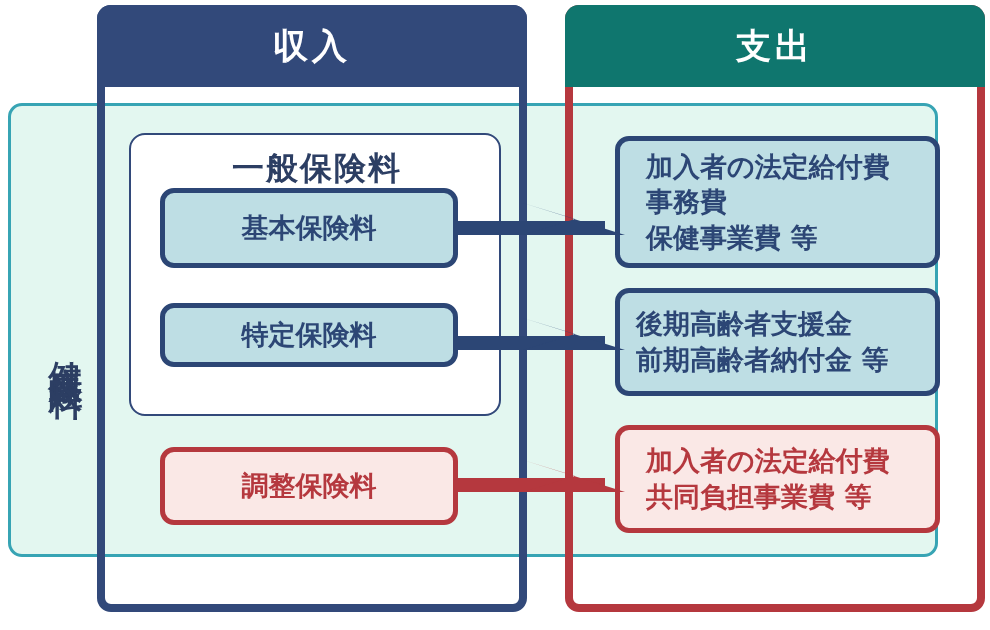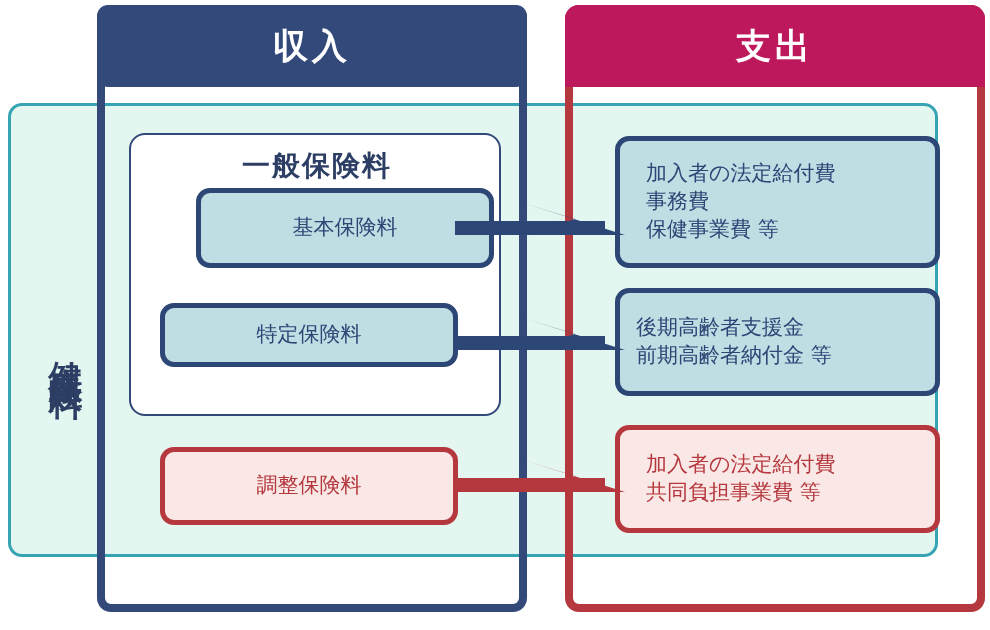--- a/index.html
+++ b/index.html
@@ -47,25 +47,24 @@
     align-items: center;
     justify-content: center;
     color: #ffffff;
     font-size: 35px;
     font-weight: bold;
     letter-spacing: 4px;
   }
   #income-frame .column-header {
     width: 430px;
     background: #32497A;
-    border-radius: 11px;
   }
   #expense-frame .column-header {
     width: 420px;
-    background: #be185d;
+    background: #0f766e;
   }
 
   
   #mint-band {
     position: absolute;
     left: 8px; top: 103px;
     width: 930px; height: 454px;
     box-sizing: border-box;
     background: #E3F7F0;
     border: 3px solid #37A4B4;
@@ -92,52 +91,52 @@
     box-sizing: border-box;
     background: #ffffff;
     border: 2px solid #32497A;
     border-radius: 16px;
   }
   #general-premium-title {
     position: absolute;
     left: 0; top: 12px;
     width: 372px;
     text-align: center;
-    font-size: 28px;
+    font-size: 32px;
     font-weight: bold;
     color: #2C3E63;
     letter-spacing: 2px;
   }
 
   
   .node-box {
     position: absolute;
     box-sizing: border-box;
     border-radius: 14px;
     display: flex;
     align-items: center;
-    font-size: 21px;
-    font-weight: normal;
+    font-size: 27px;
+    font-weight: bold;
     line-height: 1.32;
     white-space: pre-line;
   }
   .node-blue {
     background: #BEDEE4;
     border: 5px solid #2C4675;
     color: #2C4675;
   }
   .node-red {
     background: #FAE8E6;
     border: 5px solid #B5383E;
     color: #B5383E;
   }
   .node-center { justify-content: center; text-align: center; }
   .node-left   { justify-content: flex-start; text-align: left; padding-left: 26px; }
 
-  #box-basic     { left: 160px; top: 188px; width: 298px; height: 80px; margin-left: 36px; }
+  #box-basic     { left: 160px; top: 188px; width: 298px; height: 80px; }
   #box-specific  { left: 160px; top: 303px; width: 298px; height: 64px; }
   #box-adjust    { left: 160px; top: 447px; width: 298px; height: 78px; text-align: center; }
   #box-benefits  { left: 615px; top: 136px; width: 325px; height: 132px; }
   #box-support   { left: 615px; top: 288px; width: 325px; height: 108px; padding-left: 16px; }
   #box-joint     { left: 615px; top: 425px; width: 325px; height: 108px; }
 
   
   .arrow-svg {
     position: absolute;
     overflow: visible;

